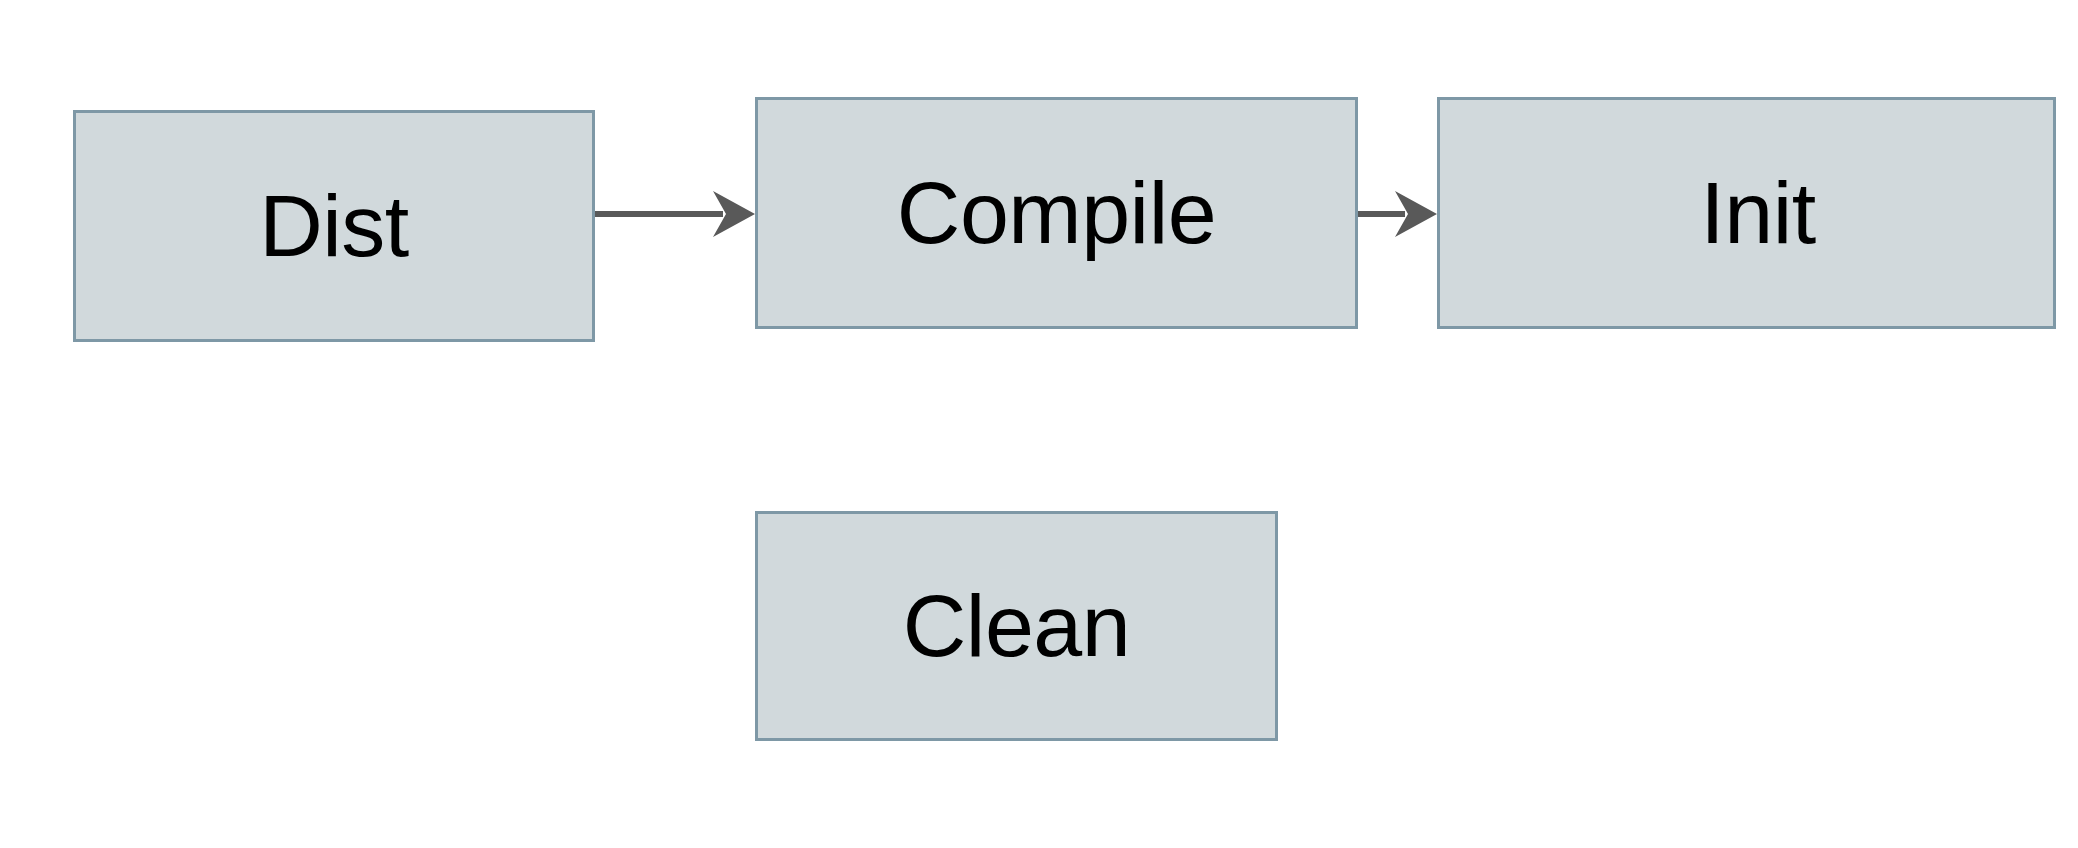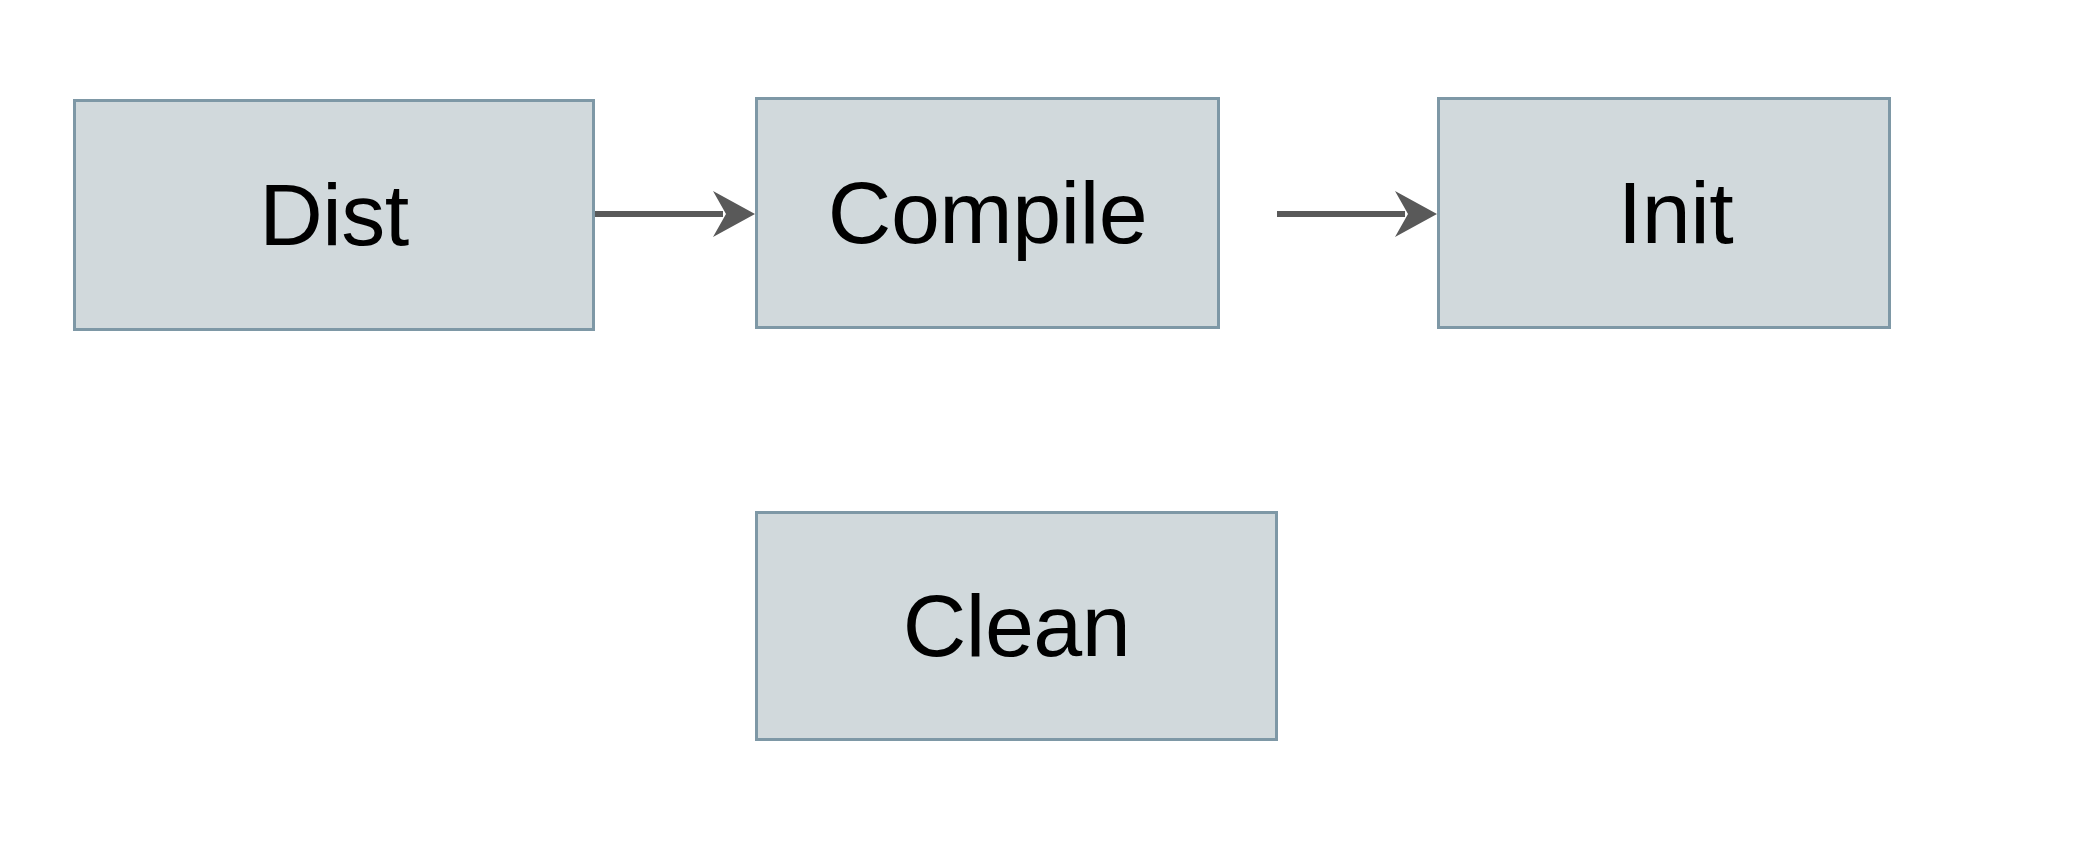--- a/index.html
+++ b/index.html
@@ -30,23 +30,23 @@
     font-weight: 400;
     line-height: 1;
     letter-spacing: -0.5px;
     white-space: nowrap;
     user-select: none;
   }
   .edge {
     position: absolute;
     overflow: visible;
   }
-  #node-dist   { left: 73px;   top: 99px;  width: 522px; height: 232px; }
-  #node-compile{ left: 755px;  top: 97px;  width: 465px; height: 232px; }
-  #node-init   { left: 1437px; top: 97px;  width: 454px; height: 232px; padding-left: 23px; }
+  #node-dist   { left: 73px;   top: 110px;  width: 522px; height: 232px; }
+  #node-compile{ left: 755px;  top: 97px;  width: 603px; height: 232px; }
+  #node-init   { left: 1437px; top: 97px;  width: 619px; height: 232px; padding-left: 23px; }
   #node-clean  { left: 755px;  top: 511px; width: 523px; height: 230px; text-align: center; }
   #edge-dist-compile    { left: 595px;  top: 183px; width: 160px; height: 62px; }
   #edge-compile-init    { left: 1277px; top: 183px; width: 160px; height: 62px; }
 </style>
 </head>
 <body>
 
 <div id="canvas">
 
   <svg id="edge-dist-compile" class="edge" viewBox="0 0 160 62">

